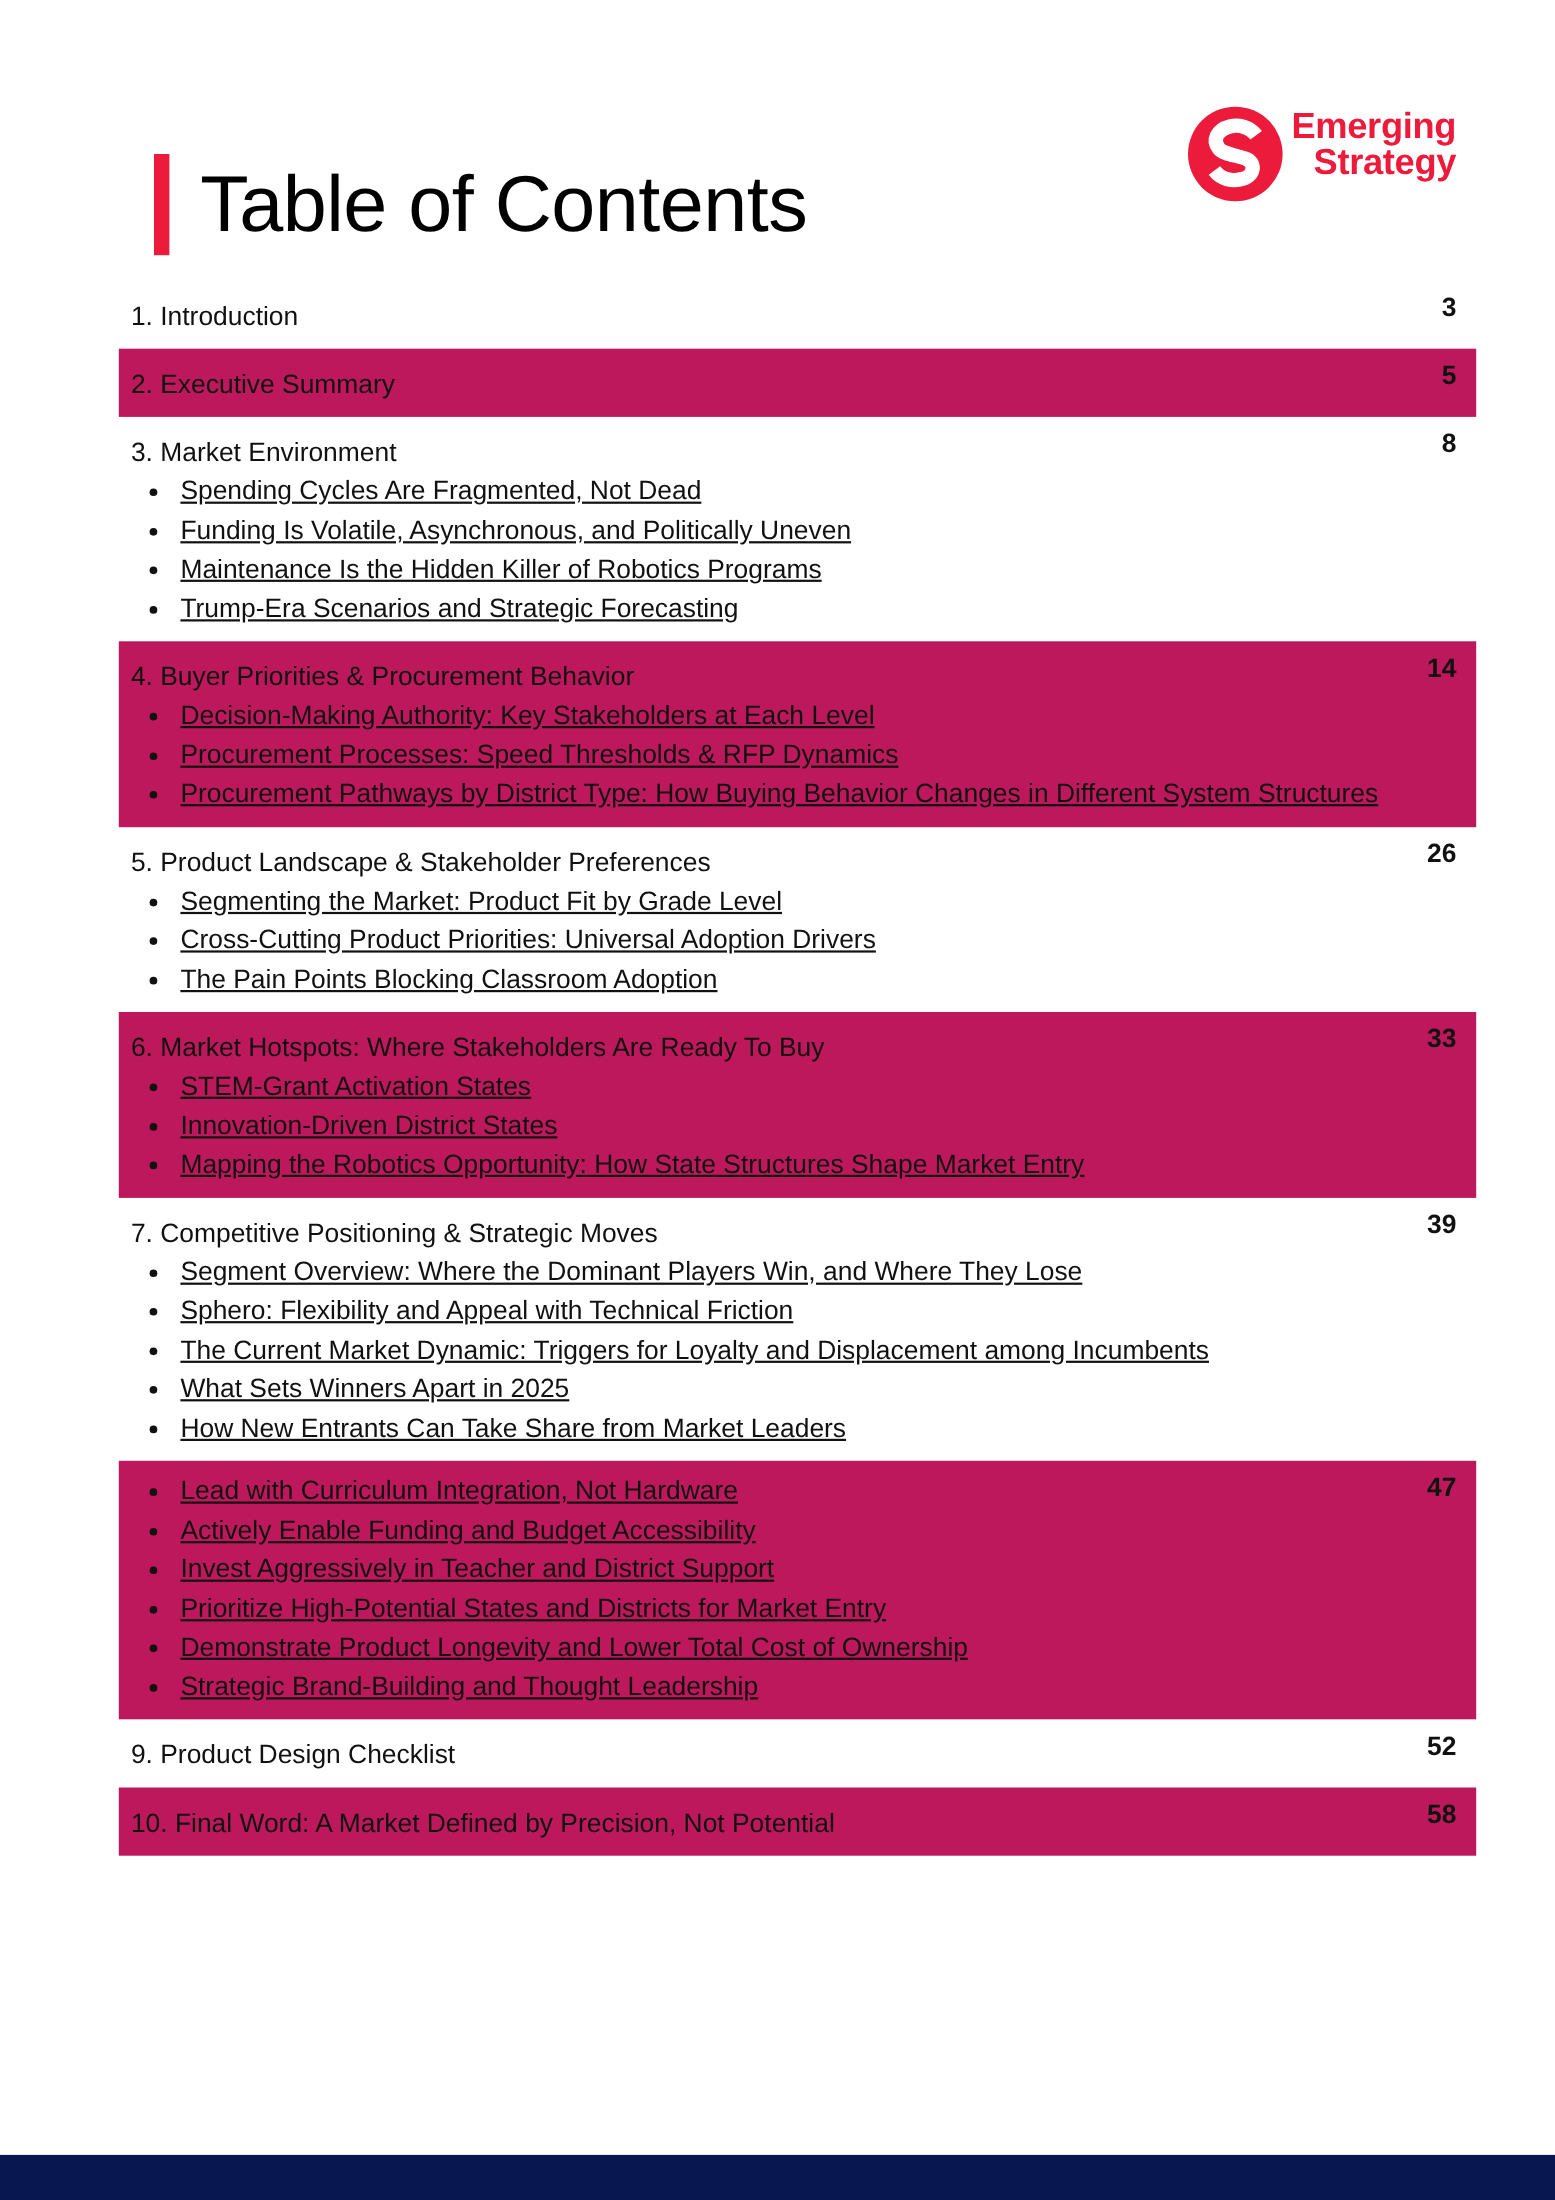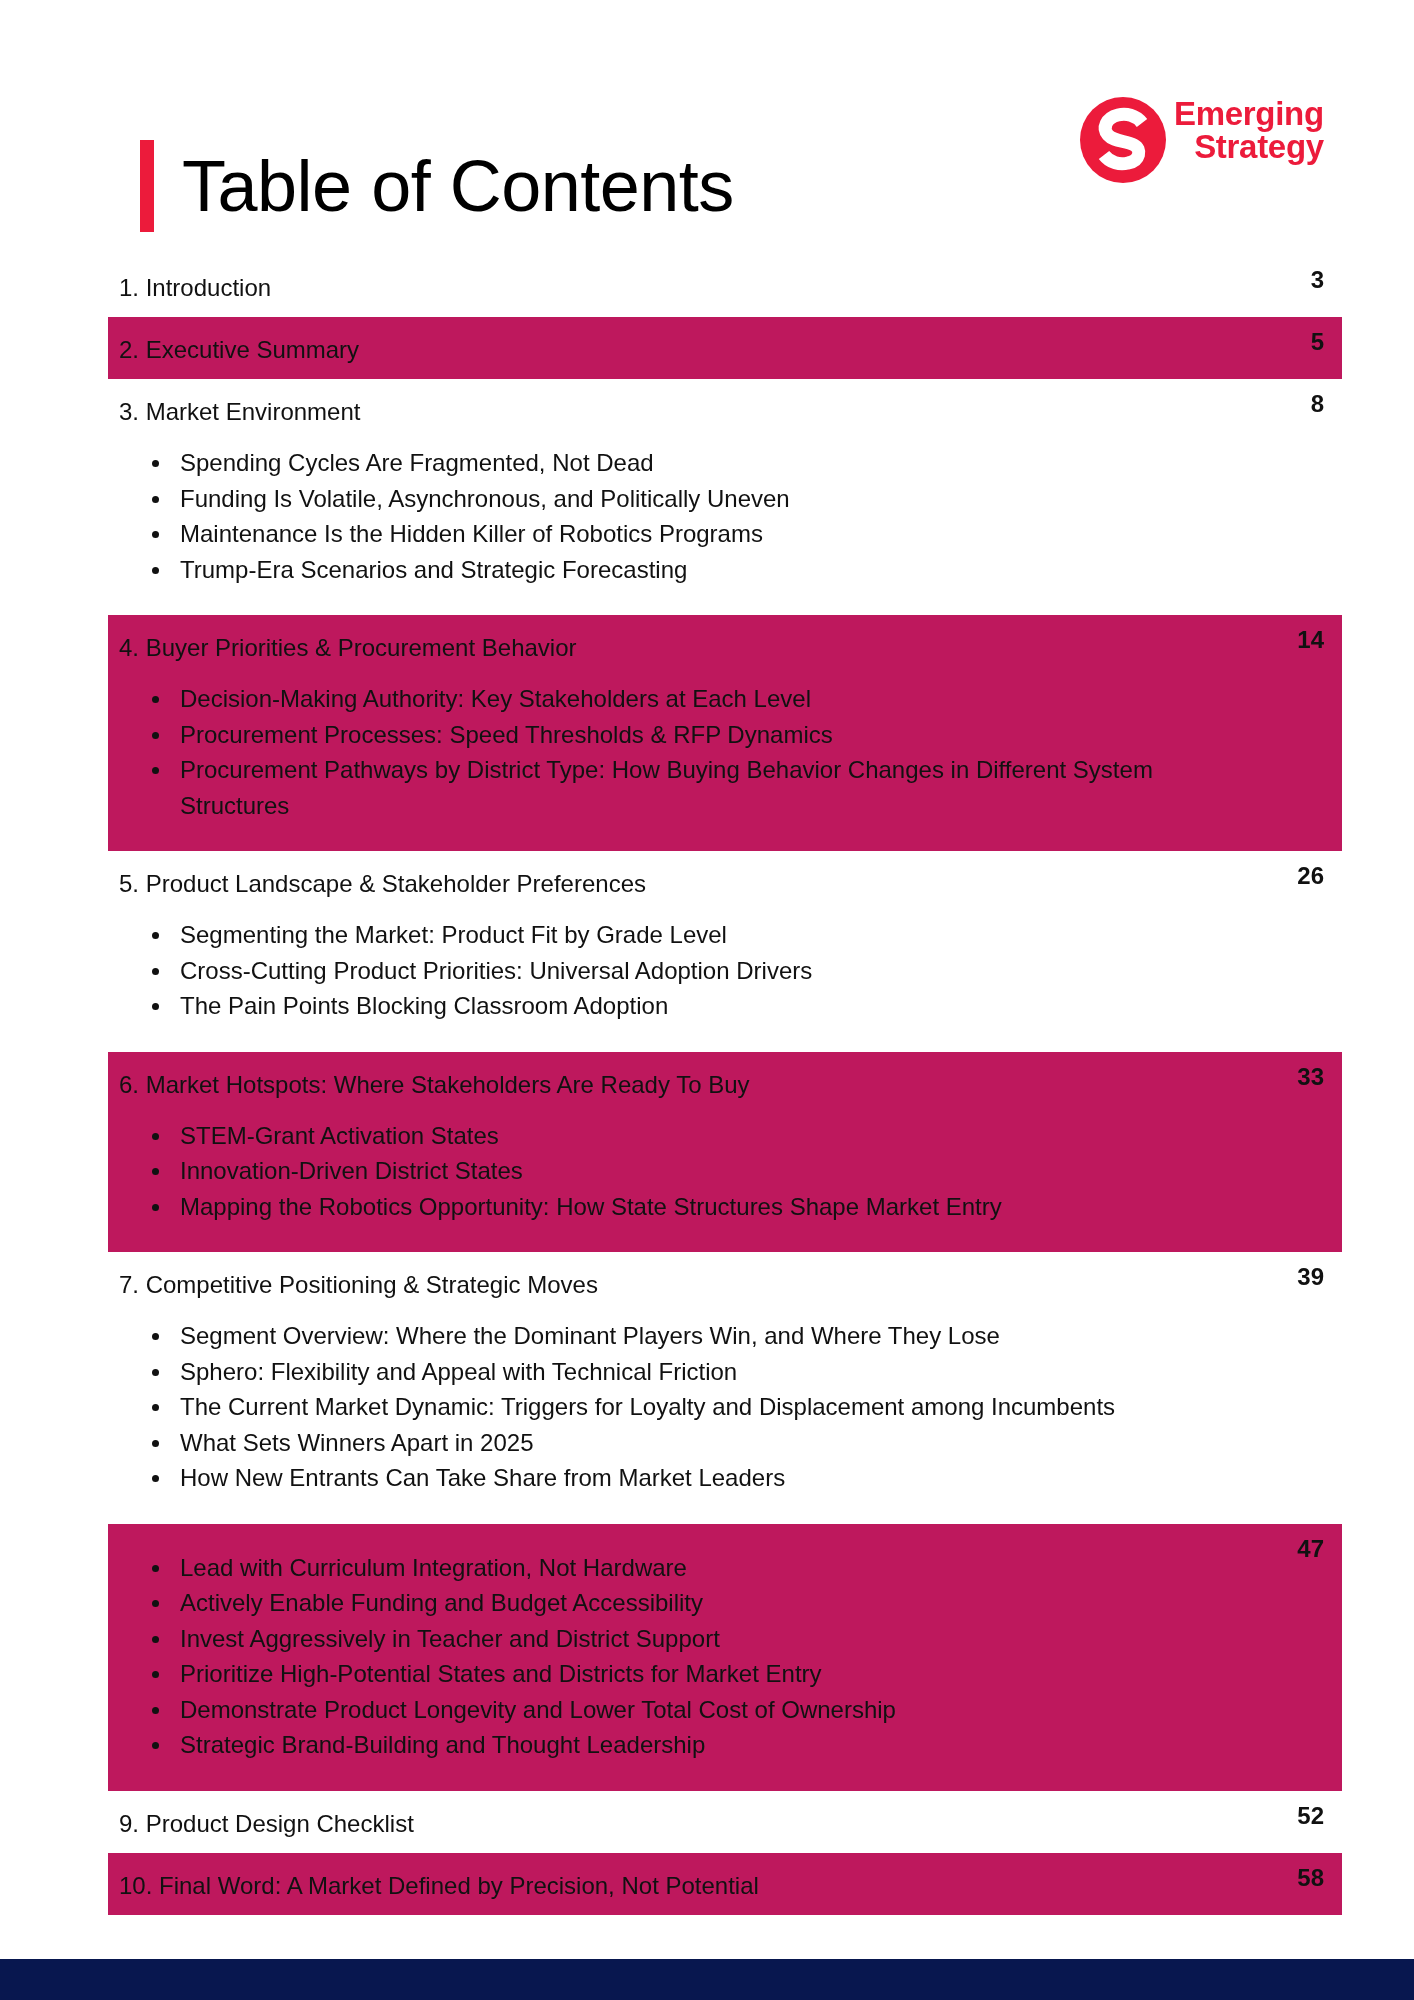--- a/index.html
+++ b/index.html
@@ -38,21 +38,21 @@
     padding: 10px 80px 12px 11px;
   }
   .toc-row.shaded { background: #be185d; }
   .toc-heading {
     font-size: 24px; font-weight: normal; line-height: 34px; margin-top: 6px;
   }
   .toc-page {
     position: absolute; right: 18px; top: 8px;
     font-size: 24px; font-weight: bold; line-height: 34px;
   }
-  .toc-sub { list-style: none; margin: 16px; padding: 0; }
+  .toc-sub { list-style: none; margin: 0; padding: 0; text-decoration: underline; }
   .toc-sub li {
     position: relative; font-size: 24px; line-height: 35.5px;
     padding-left: 45px;
   }
   .toc-sub li::before {
     content: ""; position: absolute; left: 17px; top: 15px;
     width: 7px; height: 7px; border-radius: 50%; background: #111;
   }
   .footer-band {
     position: absolute; left: 0; top: 1959px; width: 1414px; height: 41px;

